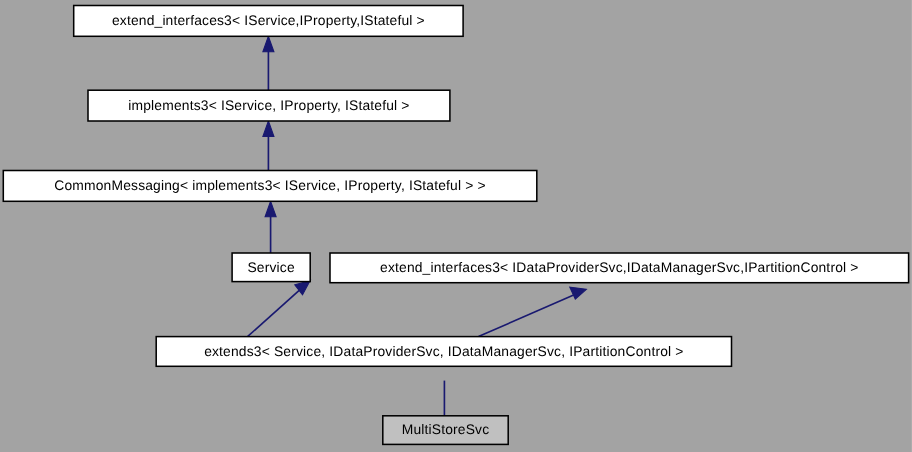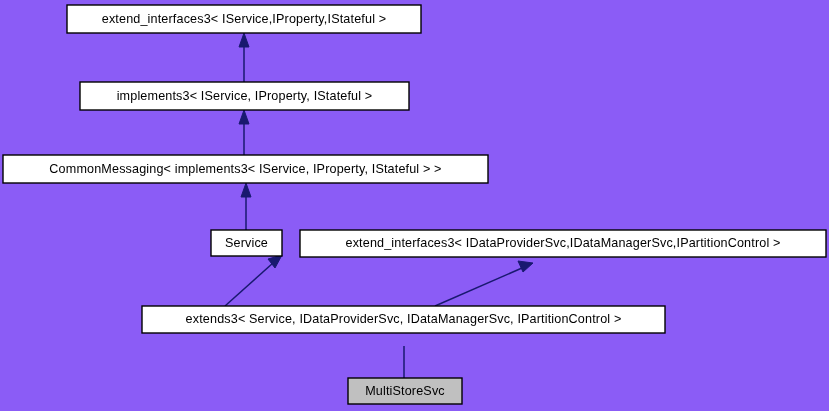--- a/index.html
+++ b/index.html
@@ -7,21 +7,21 @@
     padding: 0;
     background: #ffffff;
   }
   body {
     font-family: "Liberation Sans", sans-serif;
   }
   #diagram-root {
     position: relative;
     width: 829px;
     height: 411px;
-    background: #8b5cf6;
+    background: #a3a3a3;
     overflow: hidden;
   }
   svg#uml-canvas {
     display: block;
     width: 829px;
     height: 411px;
   }
   .node-box {
     fill: #ffffff;
     stroke: #000000;

